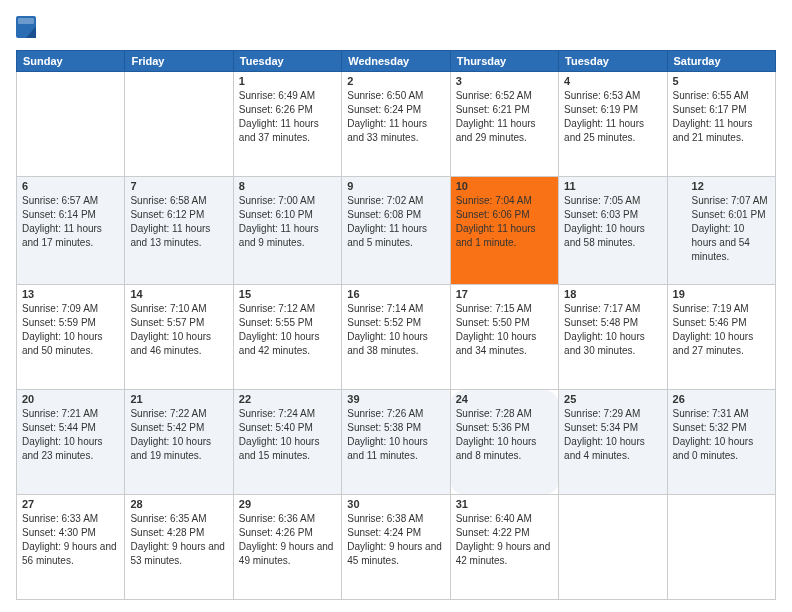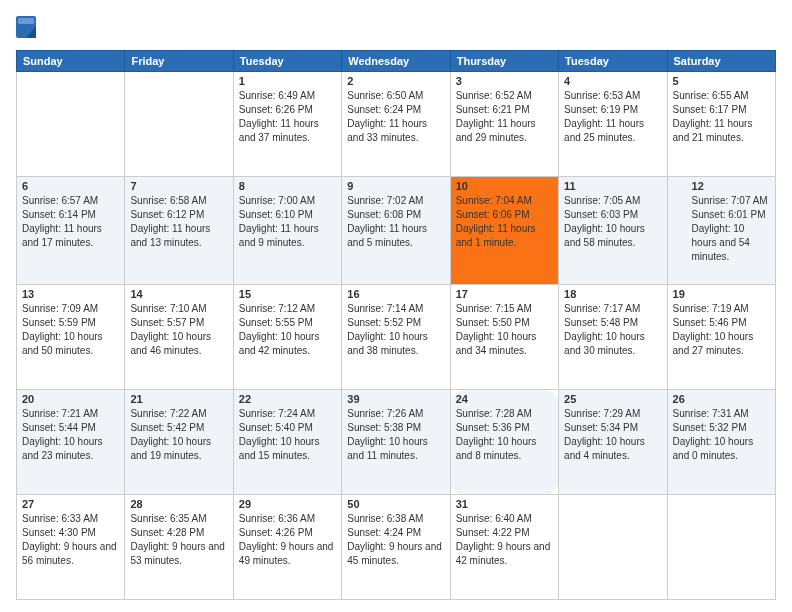--- a/index.html
+++ b/index.html
@@ -256,21 +256,21 @@
           </td>
           <td>
             <span class="day-num">28</span>
             <div class="day-info">Sunrise: 6:35 AM<br>Sunset: 4:28 PM<br>Daylight: 9 hours and 53 minutes.</div>
           </td>
           <td>
             <span class="day-num">29</span>
             <div class="day-info">Sunrise: 6:36 AM<br>Sunset: 4:26 PM<br>Daylight: 9 hours and 49 minutes.</div>
           </td>
           <td>
-            <span class="day-num">50</span>
+            <span class="day-num">30</span>
             <div class="day-info">Sunrise: 6:38 AM<br>Sunset: 4:24 PM<br>Daylight: 9 hours and 45 minutes.</div>
           </td>
           <td>
             <span class="day-num">31</span>
             <div class="day-info">Sunrise: 6:40 AM<br>Sunset: 4:22 PM<br>Daylight: 9 hours and 42 minutes.</div>
           </td>
           <td class="empty-cell"></td>
           <td class="empty-cell"></td>
         </tr>
       </tbody>

